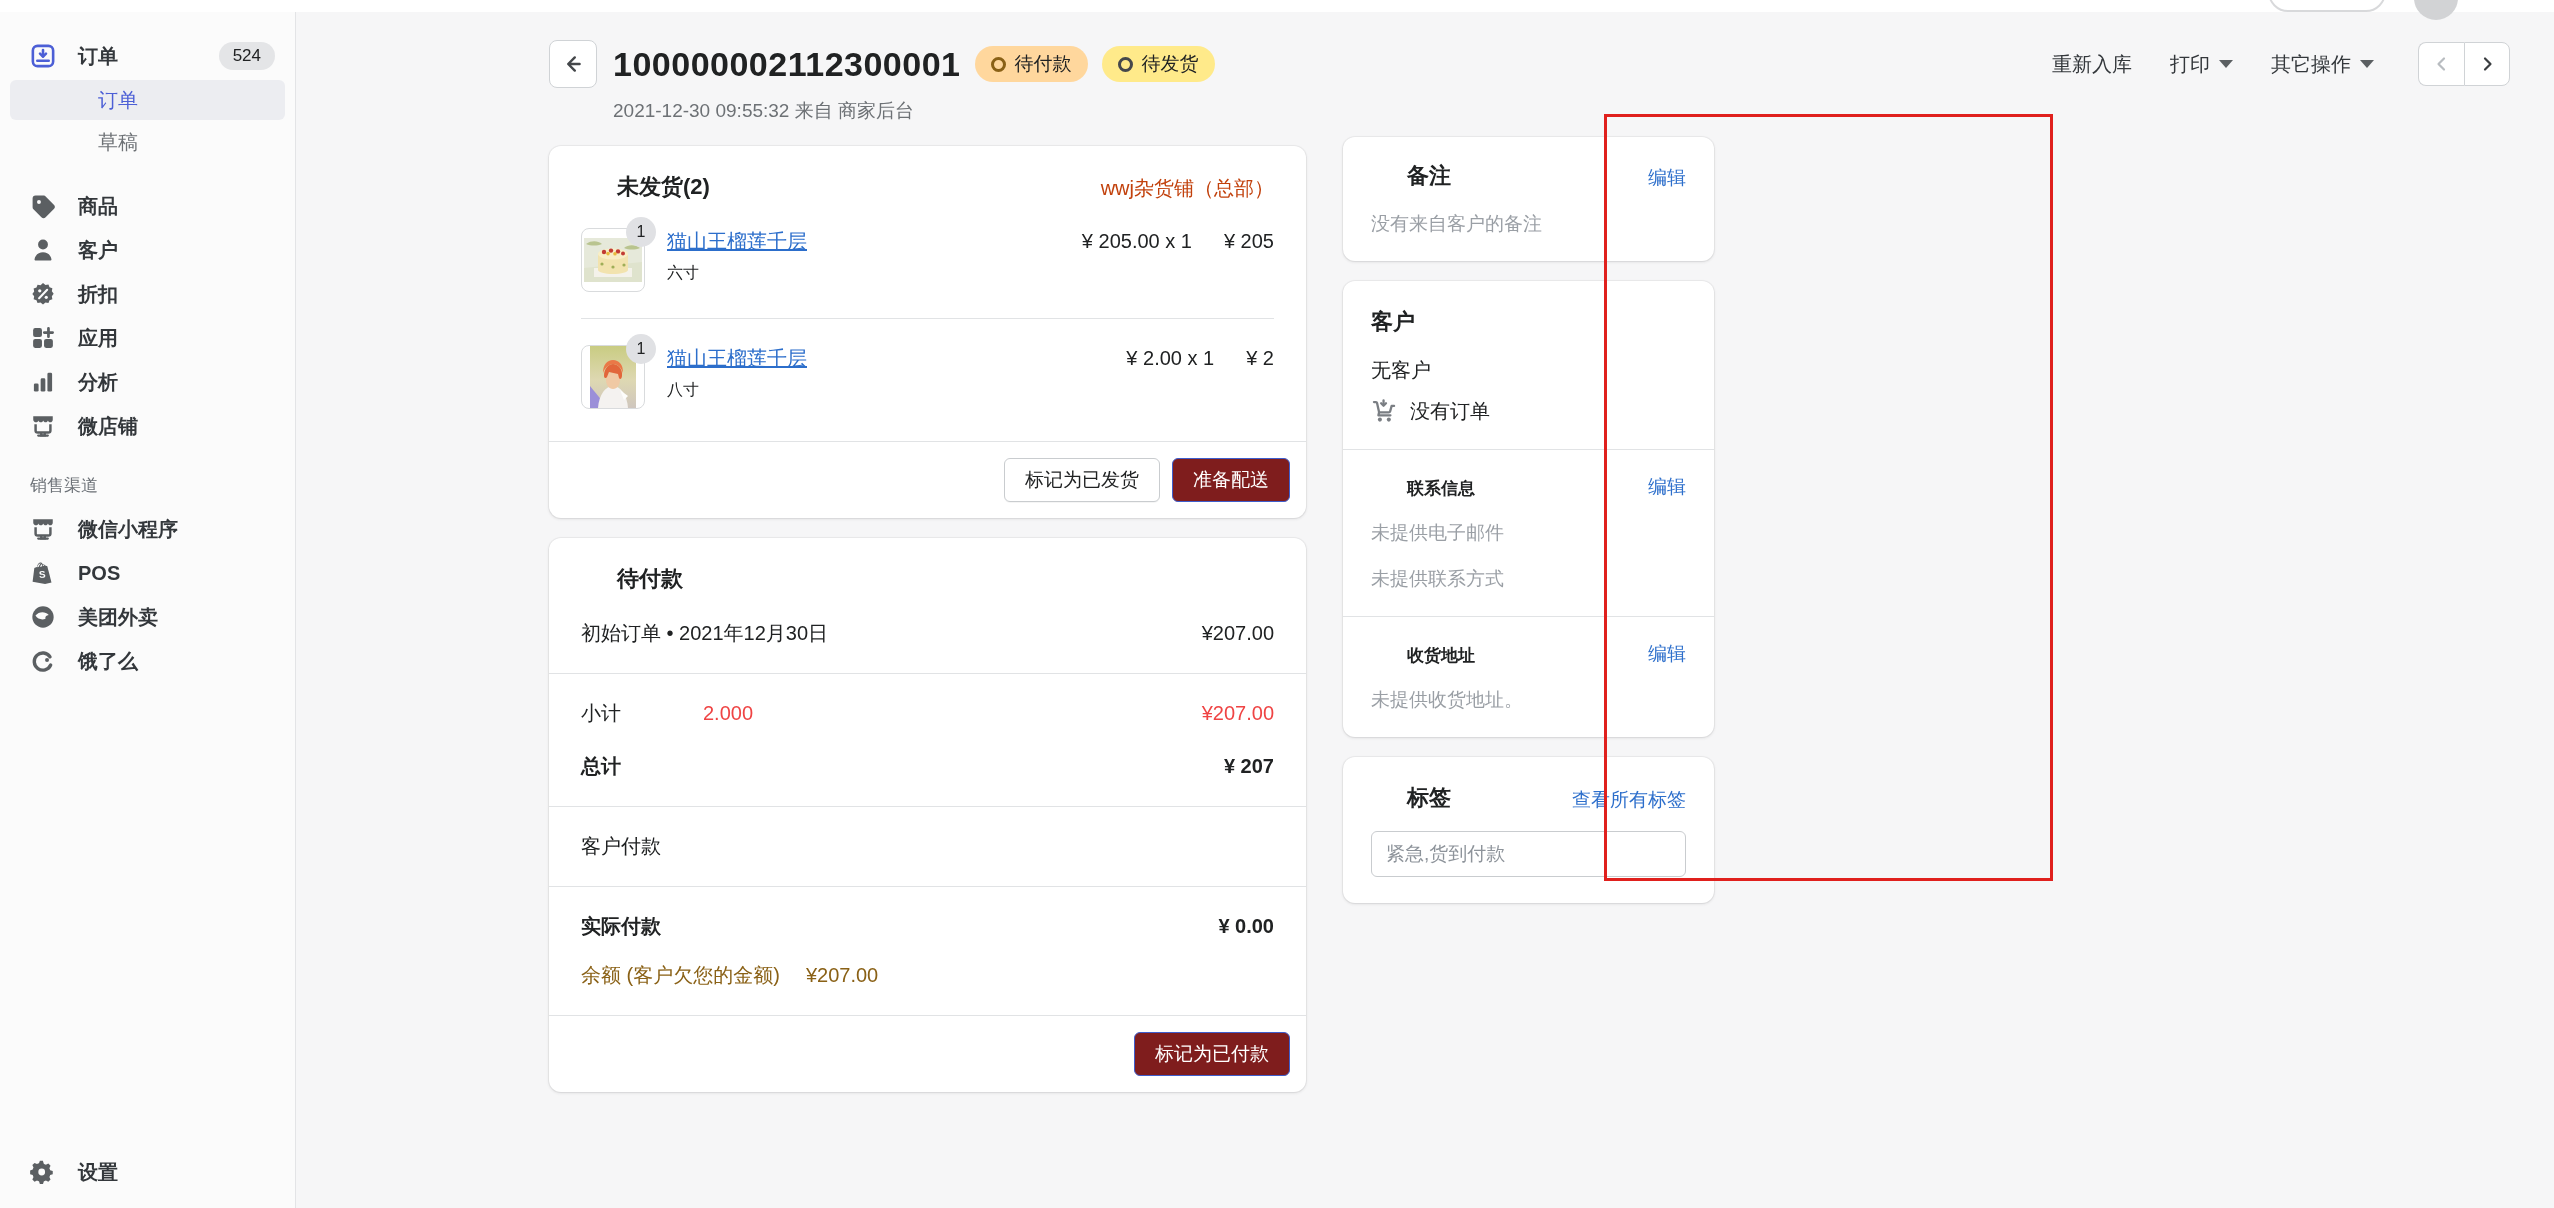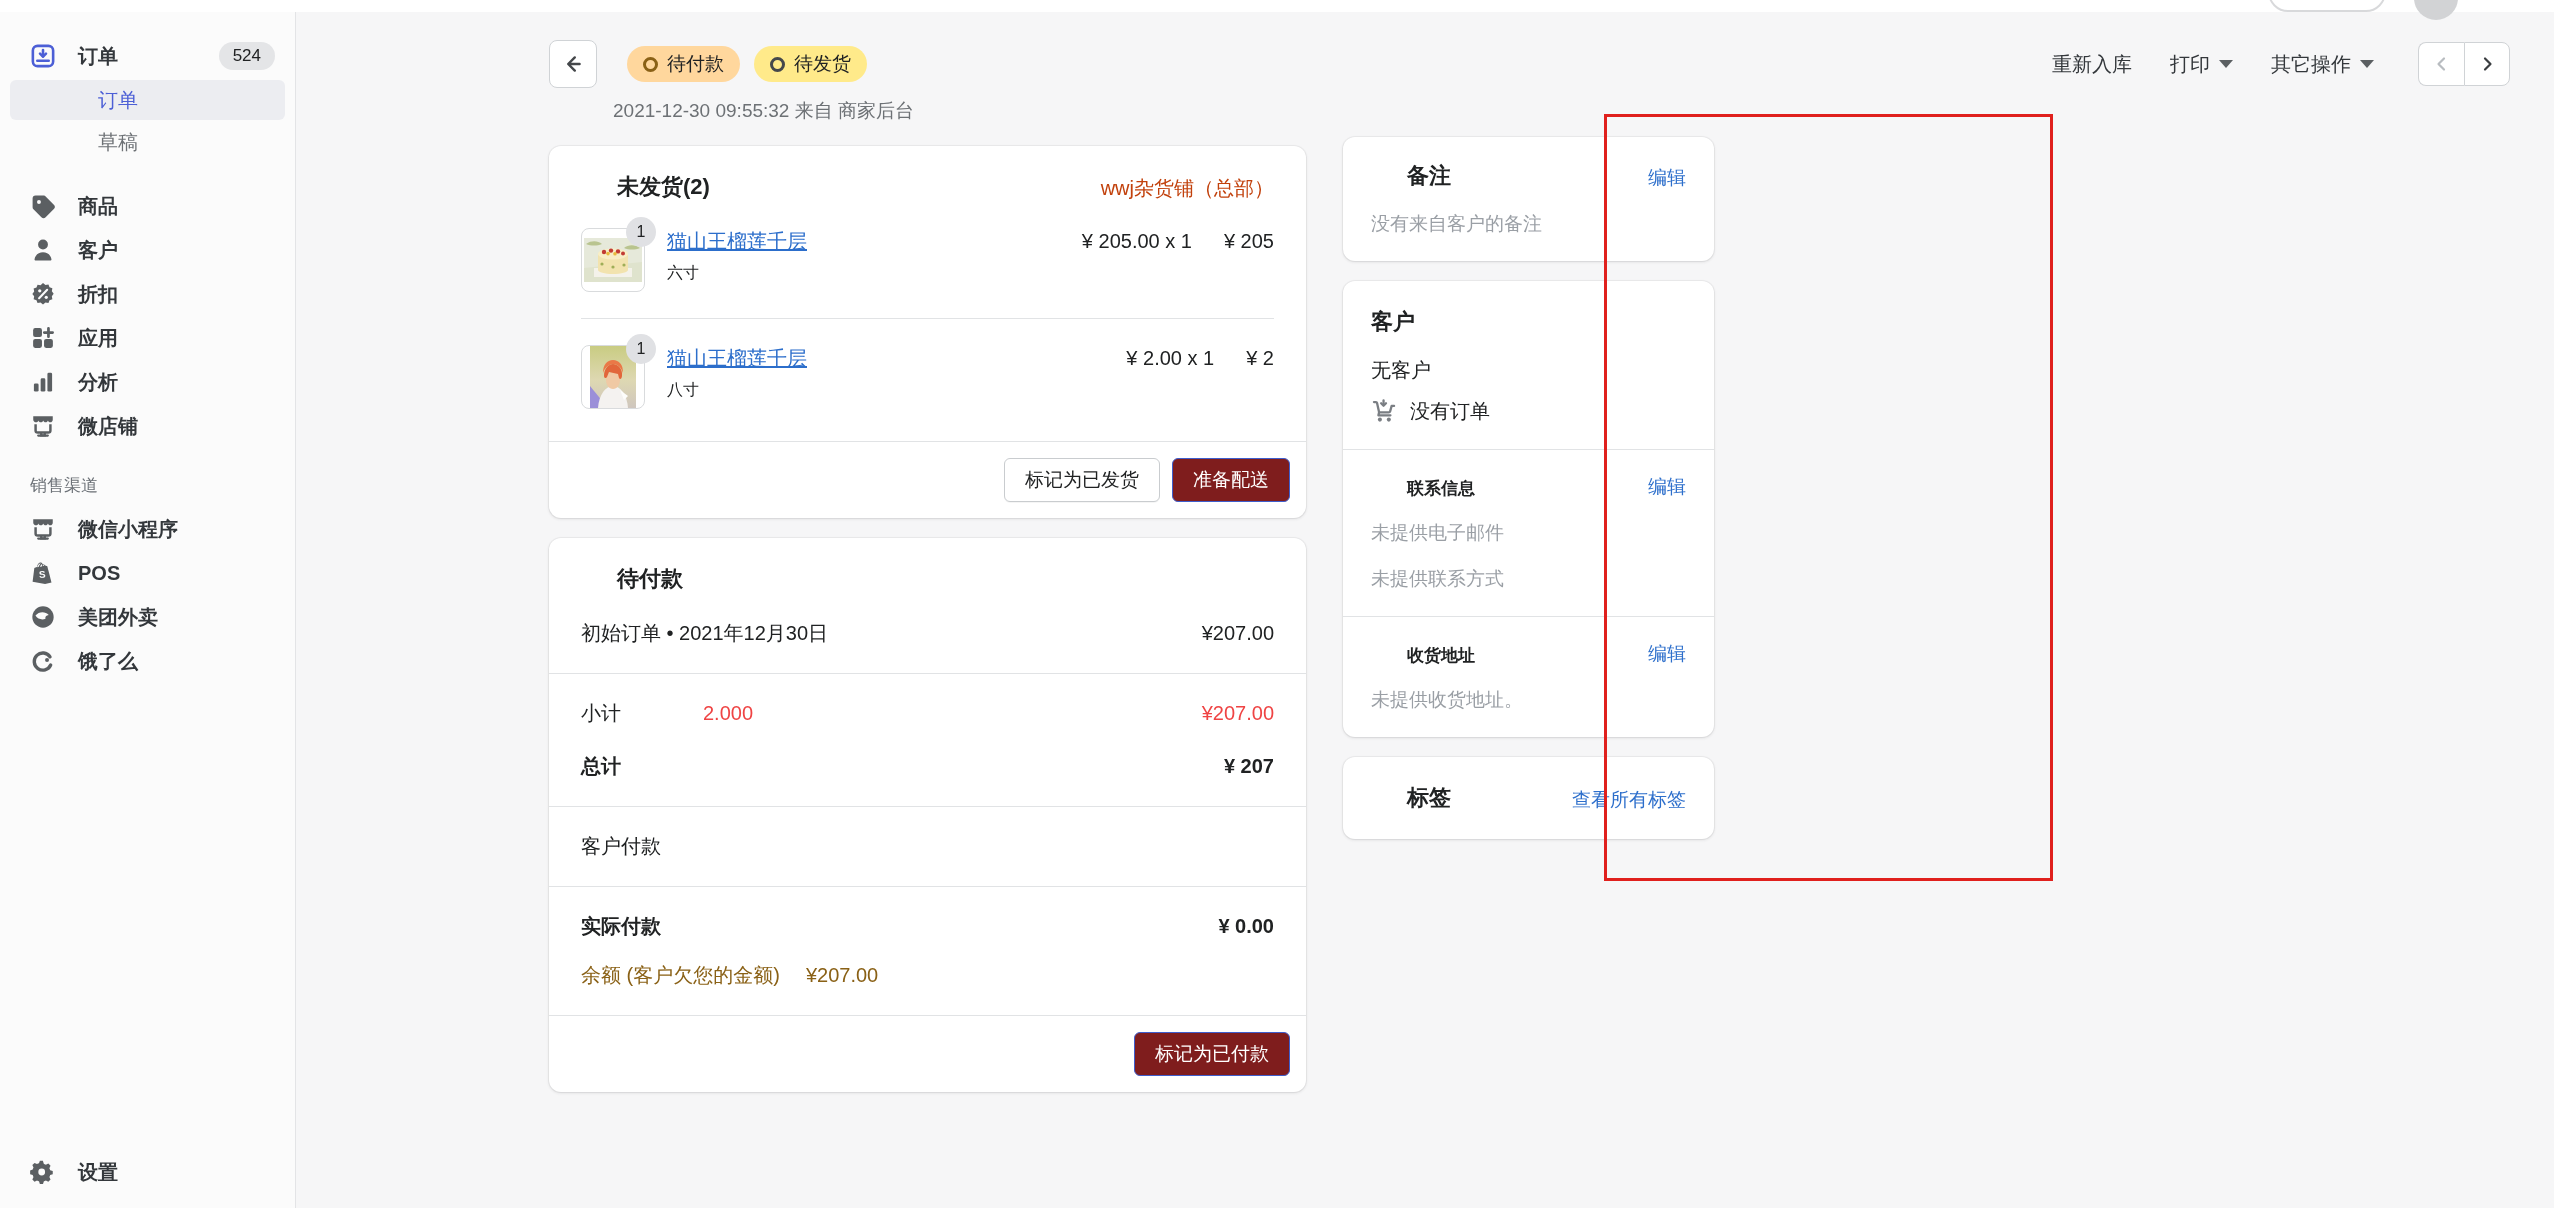--- a/index.html
+++ b/index.html
@@ -238,20 +238,21 @@
     <div class="ph-left">
       <button class="back-btn">
         <span style="display:flex">
           <svg width="24" height="24" viewBox="0 0 20 20" fill="none">
               <path d="M11.5 4.5 6 10l5.5 5.5M6.3 10h9.2" stroke="currentColor" stroke-width="2" stroke-linecap="round" stroke-linejoin="round"></path>
             </svg>
         </span>
       </button>
       <div class="ph-titleblock">
         <div class="ph-titlerow">
+          <span class="order-title">100000002112300001</span>
           <span class="badge warn">
             <span class="ring"></span>
             <span>待付款</span>
           </span>
           <span class="badge attn">
             <span class="ring"></span>
             <span>待发货</span>
           </span>
         </div>
         <div class="ph-subtitle">2021-12-30 09:55:32 来自 商家后台</div>
@@ -456,19 +457,20 @@
           <div class="gray-line">未提供收货地址。</div>
         </div>
       </div>
 
       <div class="card">
         <div class="sec" style="padding:26px 28px;">
           <div class="card-head">
             <h2 class="ct">标签</h2>
             <a class="link">查看所有标签</a>
           </div>
+          <input class="tags-input" type="text" placeholder="紧急,货到付款" style="">
         </div>
       </div>
     </div>
   </div>
 </div>
 
 <div class="red-annotation"></div>
 
 </body></html>

